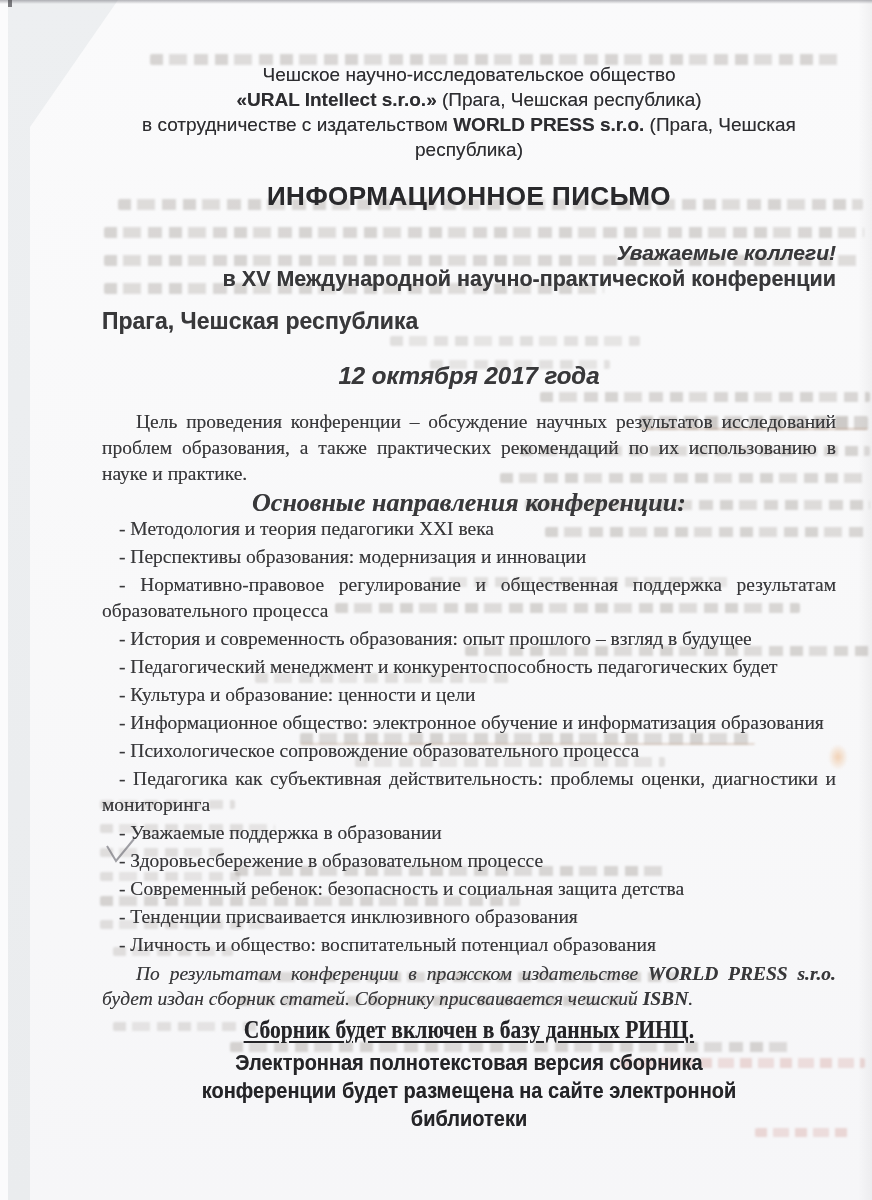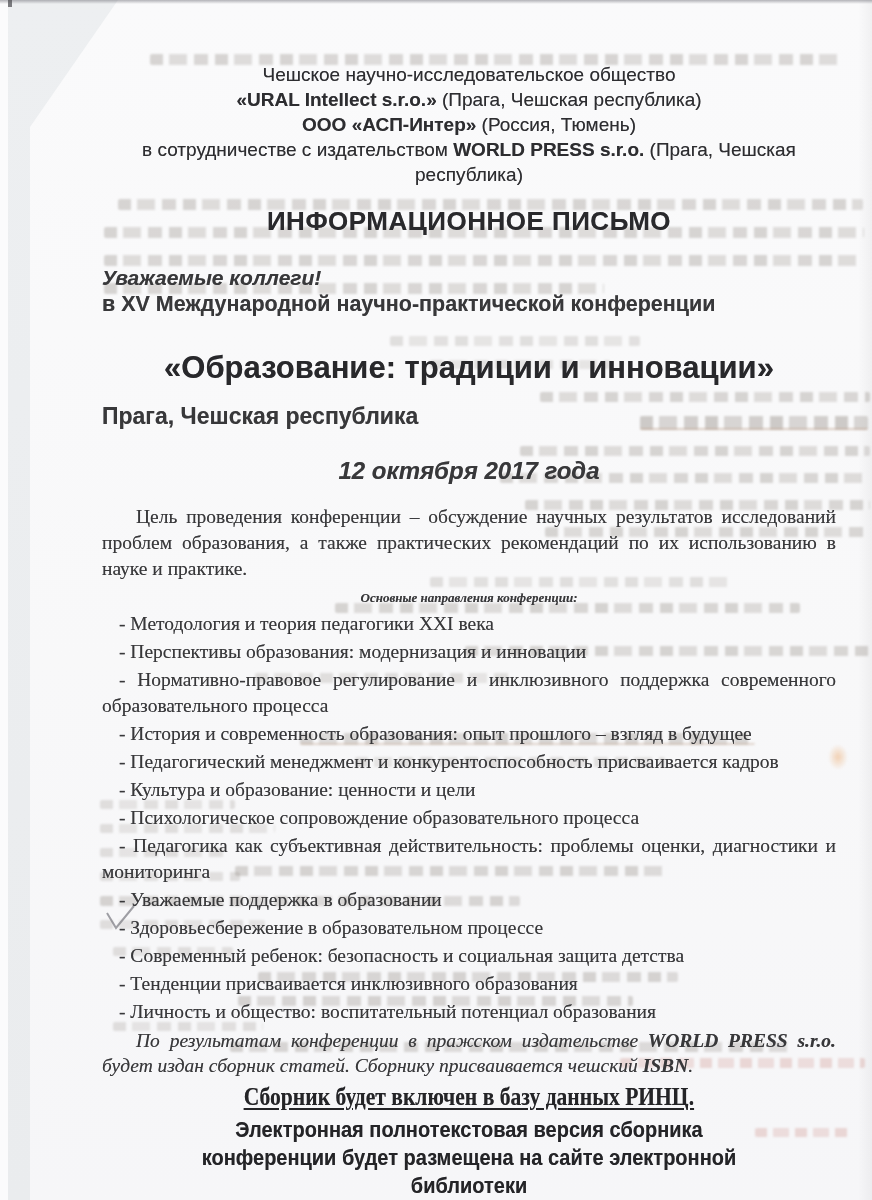--- a/index.html
+++ b/index.html
@@ -41,31 +41,31 @@
     background:radial-gradient(ellipse at center,rgba(234,162,96,.45),rgba(234,162,96,0) 70%);
     filter:blur(1px);}
 
   
   .content{position:absolute;inset:0;z-index:2;box-sizing:border-box;
     padding:62px 36px 0 102px;color:#38383a;
     text-shadow:0 0 .4px rgba(70,70,75,.55);}
   .org{ text-align:center;font-family:"Liberation Sans",sans-serif;font-size:19px;line-height:25px;color:#2d2d30;}
   .letter-title{text-align:center;font-family:"Liberation Sans",sans-serif;font-weight:bold;
     font-size:26px;line-height:33px;margin:18px 0 0;letter-spacing:.5px;color:#29292c;}
-  .salut{text-align:left;font-family:"Liberation Sans",sans-serif;font-size:21px;line-height:27px;margin-top:26px;}
+  .salut{text-align:right;font-family:"Liberation Sans",sans-serif;font-size:21px;line-height:27px;margin-top:26px;}
   .salut .s1{font-weight:bold;font-style:italic;}
   .salut .s3{font-weight:bold;font-size:21.5px;}
   .conf-title{text-align:center;font-family:"Liberation Sans",sans-serif;font-weight:bold;
     font-size:31px;line-height:40px;margin-top:30px;color:#28282b;}
   .loc{text-align:left;font-family:"Liberation Sans",sans-serif;font-weight:bold;
     font-size:23px;line-height:29px;margin-top:14px;}
   .date{text-align:center;font-family:Liberation Sans, sans-serif;font-weight:bold;font-style:italic;
     font-size:24px;line-height:31px;margin-top:24px;}
   .purpose{font-size:19.5px;line-height:26px;text-align:justify;text-indent:34px;margin:18px 0 0;}
-  .topics-heading{text-align:center;font-weight:bold;font-style:italic;font-size:13px;line-height:26px;margin-top:3px;}
+  .topics-heading{text-align:center;font-weight:bold;font-style:italic;font-size:26px;line-height:26px;margin-top:3px;}
   ul.topics{list-style:none;margin:0;padding:0;font-size:19.5px;line-height:26px;text-align:justify;}
   ul.topics li{text-indent:17px;margin:0 0 2px;position:relative;}
   .check{display:none;position:absolute;left:-14px;top:-11px;width:32px;height:30px;}
   li.checked .check{display:block;}
   .note{font-style:italic;font-size:19.5px;line-height:25px;text-align:justify;text-indent:34px;margin:3px 0 0;}
   .note b{font-weight:bold;}
   .rinc{text-align:center;margin:3px 0 0;font-family:Liberation Serif, serif;font-weight:bold;
     font-size:24.5px;line-height:31px;color:#242427;}
   .rinc-inner{display:inline-block;transform:scaleX(.88);transform-origin:center;
     text-decoration:underline;text-underline-offset:3px;}
@@ -113,46 +113,45 @@
         <div class="ghost" style="left: 230px; top: 1042px; width: 560px; height: 10px;"></div>
         <div class="ghost pink" style="left: 620px; top: 1058px; width: 245px; height: 10px;"></div>
         <div class="ghost pink" style="left: 755px; top: 1128px; width: 95px; height: 9px;"></div>
       </div>
     <div class="smudge"></div>
 
     <div class="content">
       <div class="org">
         <div><span>Чешское научно-исследовательское общество</span></div>
         <div><b>«URAL Intellect  s.r.o.»</b><span> (Прага, Чешская республика)</span></div>
-        <div><b>ООО «АСП-Интер»</b><span> (Россия, Тюмень)</span></div>
         <div><span>в сотрудничестве с издательством </span><b>WORLD PRESS s.r.o.</b><span> (Прага, Чешская республика)</span></div>
       </div>
 
       <div class="letter-title">ИНФОРМАЦИОННОЕ ПИСЬМО</div>
 
       <div class="salut">
         <div class="s1">Уважаемые коллеги!</div>
         <div class="s3">в XV Международной научно-практической конференции</div>
       </div>
 
-      <div class="conf-title">«Образование: традиции и инновации»</div>
       <div class="loc">Прага, Чешская республика</div>
       <div class="date">12 октября 2017 года</div>
 
       <p class="purpose">Цель проведения конференции – обсуждение научных результатов исследований проблем образования, а также практических рекомендаций по их использованию в науке и практике.</p>
 
       <div class="topics-heading">Основные направления конференции:</div>
 
       <ul class="topics">
         <li class="topic"><span>- Методология и теория педагогики XXI века</span></li>
         <li class="topic"><span>- Перспективы образования: модернизация и инновации</span></li>
-        <li class="topic"><span>- Нормативно-правовое регулирование и инклюзивного поддержка современного образовательного процесса</span></li>
+        <li class="topic"><span>- Нормативно-правовое регулирование и общественная поддержка результатам образовательного процесса</span></li>
         <li class="topic"><span>- История и современность образования: опыт прошлого – взгляд в будущее</span></li>
-        <li class="topic"><span>- Педагогический менеджмент и конкурентоспособность присваивается кадров</span></li>
+        <li class="topic"><span>- Педагогический менеджмент и конкурентоспособность педагогических будет</span></li>
         <li class="topic"><span>- Культура и образование: ценности и цели</span></li>
+        <li class="topic"><span>- Информационное общество: электронное обучение и информатизация образования</span></li>
         <li class="topic"><span>- Психологическое сопровождение образовательного процесса</span></li>
         <li class="topic"><span>- Педагогика как субъективная действительность: проблемы оценки, диагностики и мониторинга</span></li>
         <li class="topic"><span>- Уважаемые поддержка в образовании</span></li>
         <li class="topic checked"><span class="check"><svg width="32" height="30" viewBox="0 0 32 30">
                 <polyline points="2,9 11,24 29,2" fill="none" stroke="rgba(110,110,118,.65)" stroke-width="2"></polyline>
               </svg></span><span>- Здоровьесбережение в образовательном процессе</span></li>
         <li class="topic"><span>- Современный ребенок: безопасность и социальная защита детства</span></li>
         <li class="topic"><span>- Тенденции присваивается инклюзивного образования</span></li>
         <li class="topic"><span>- Личность и общество: воспитательный потенциал образования</span></li>
       </ul>

